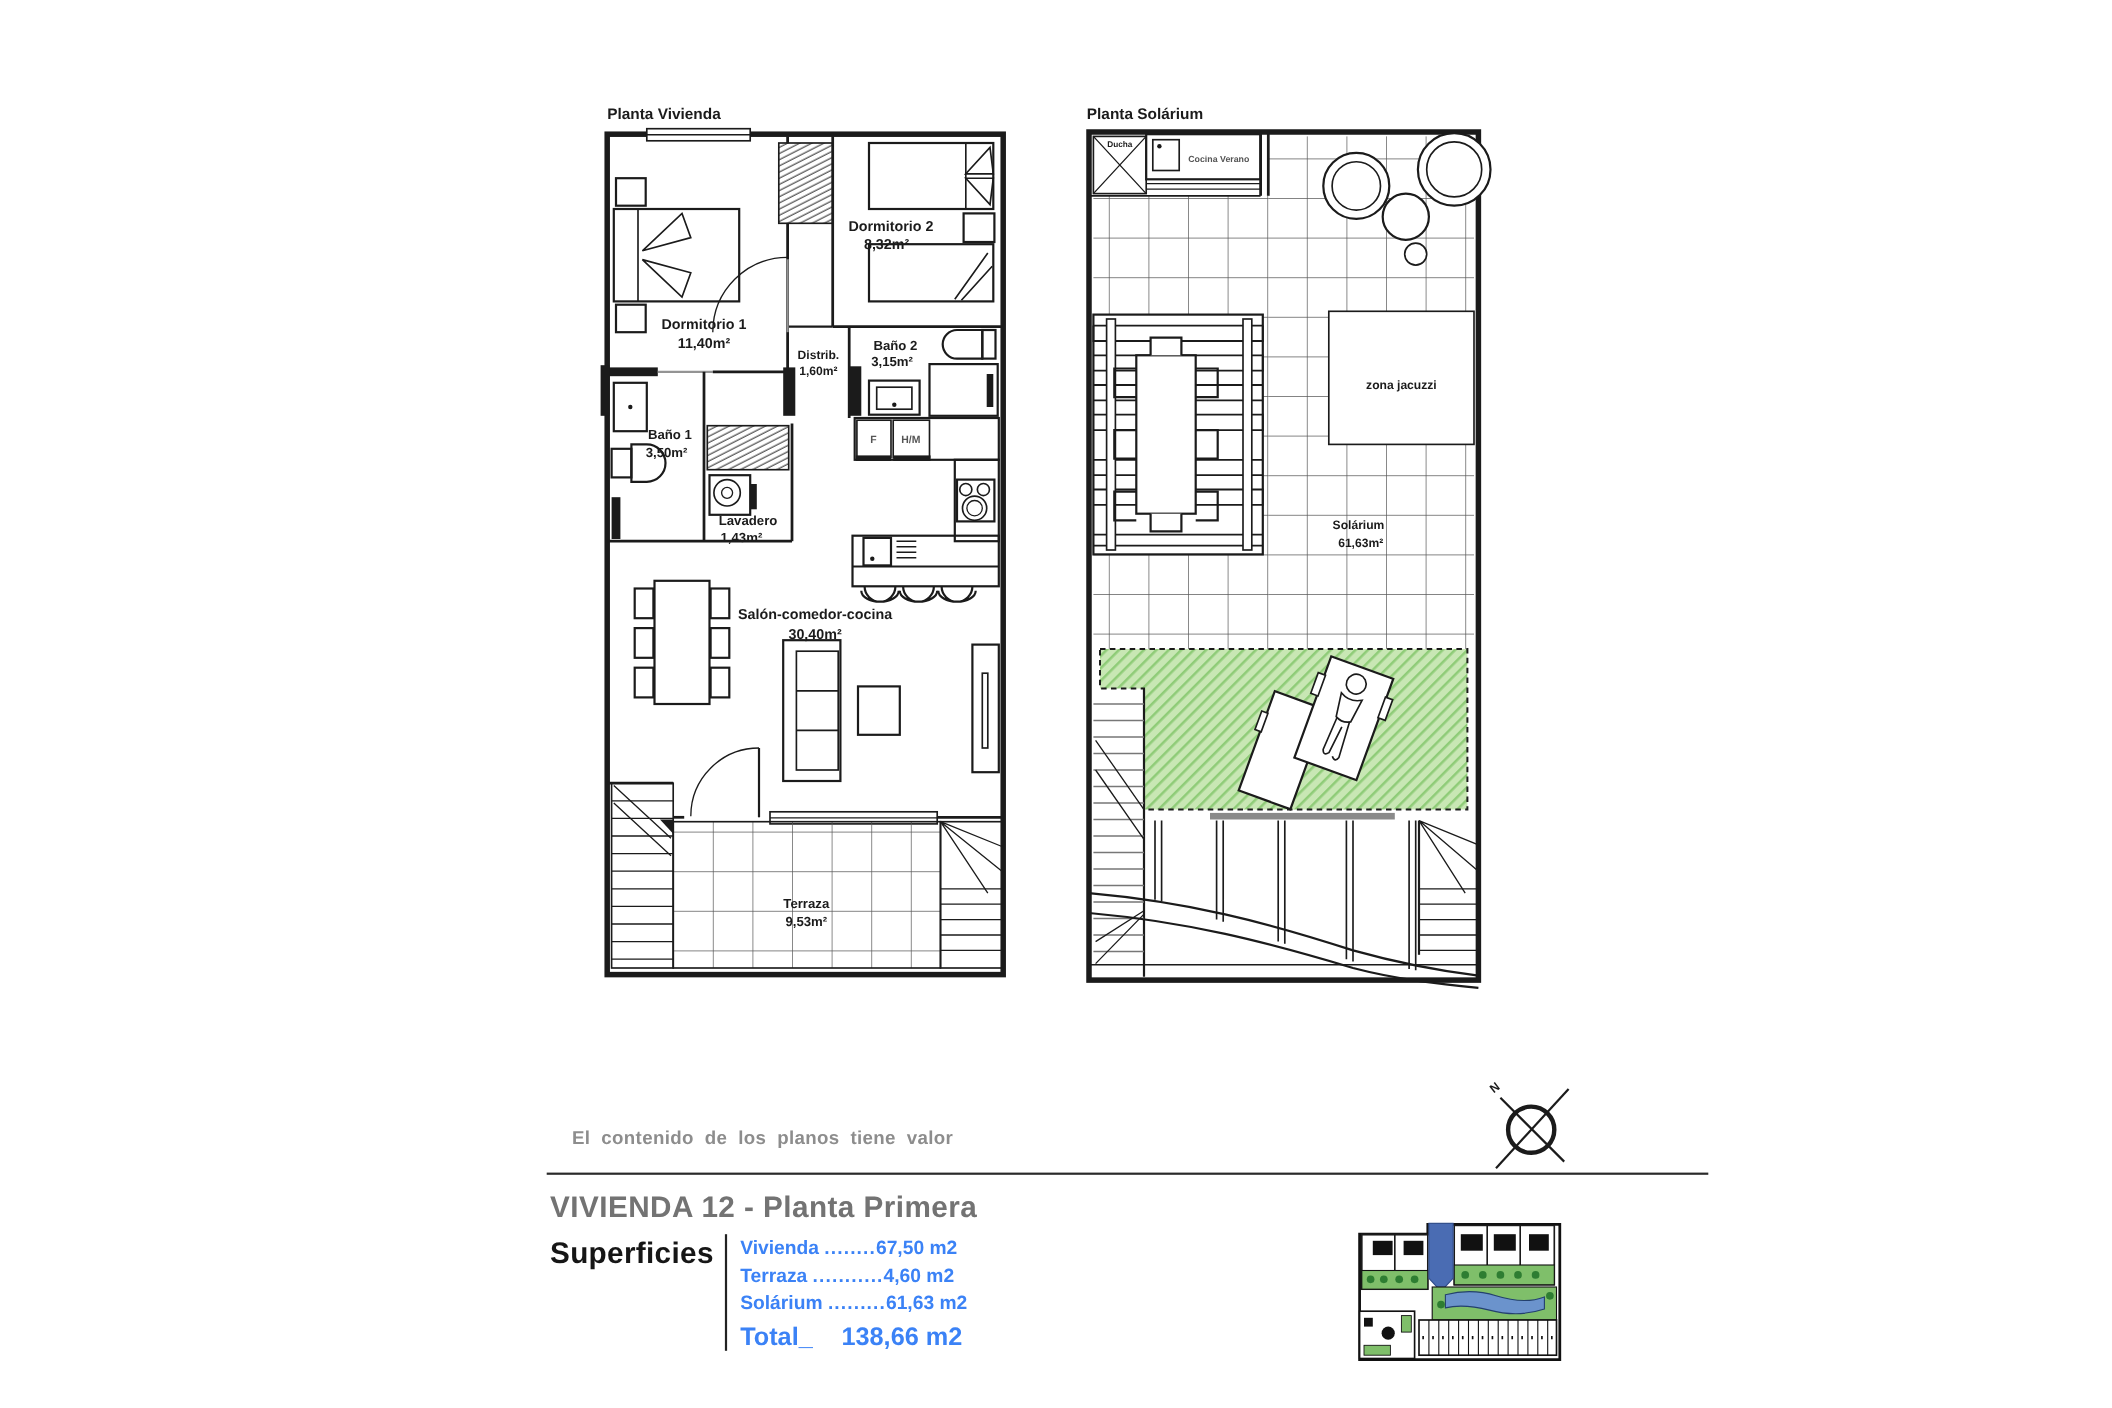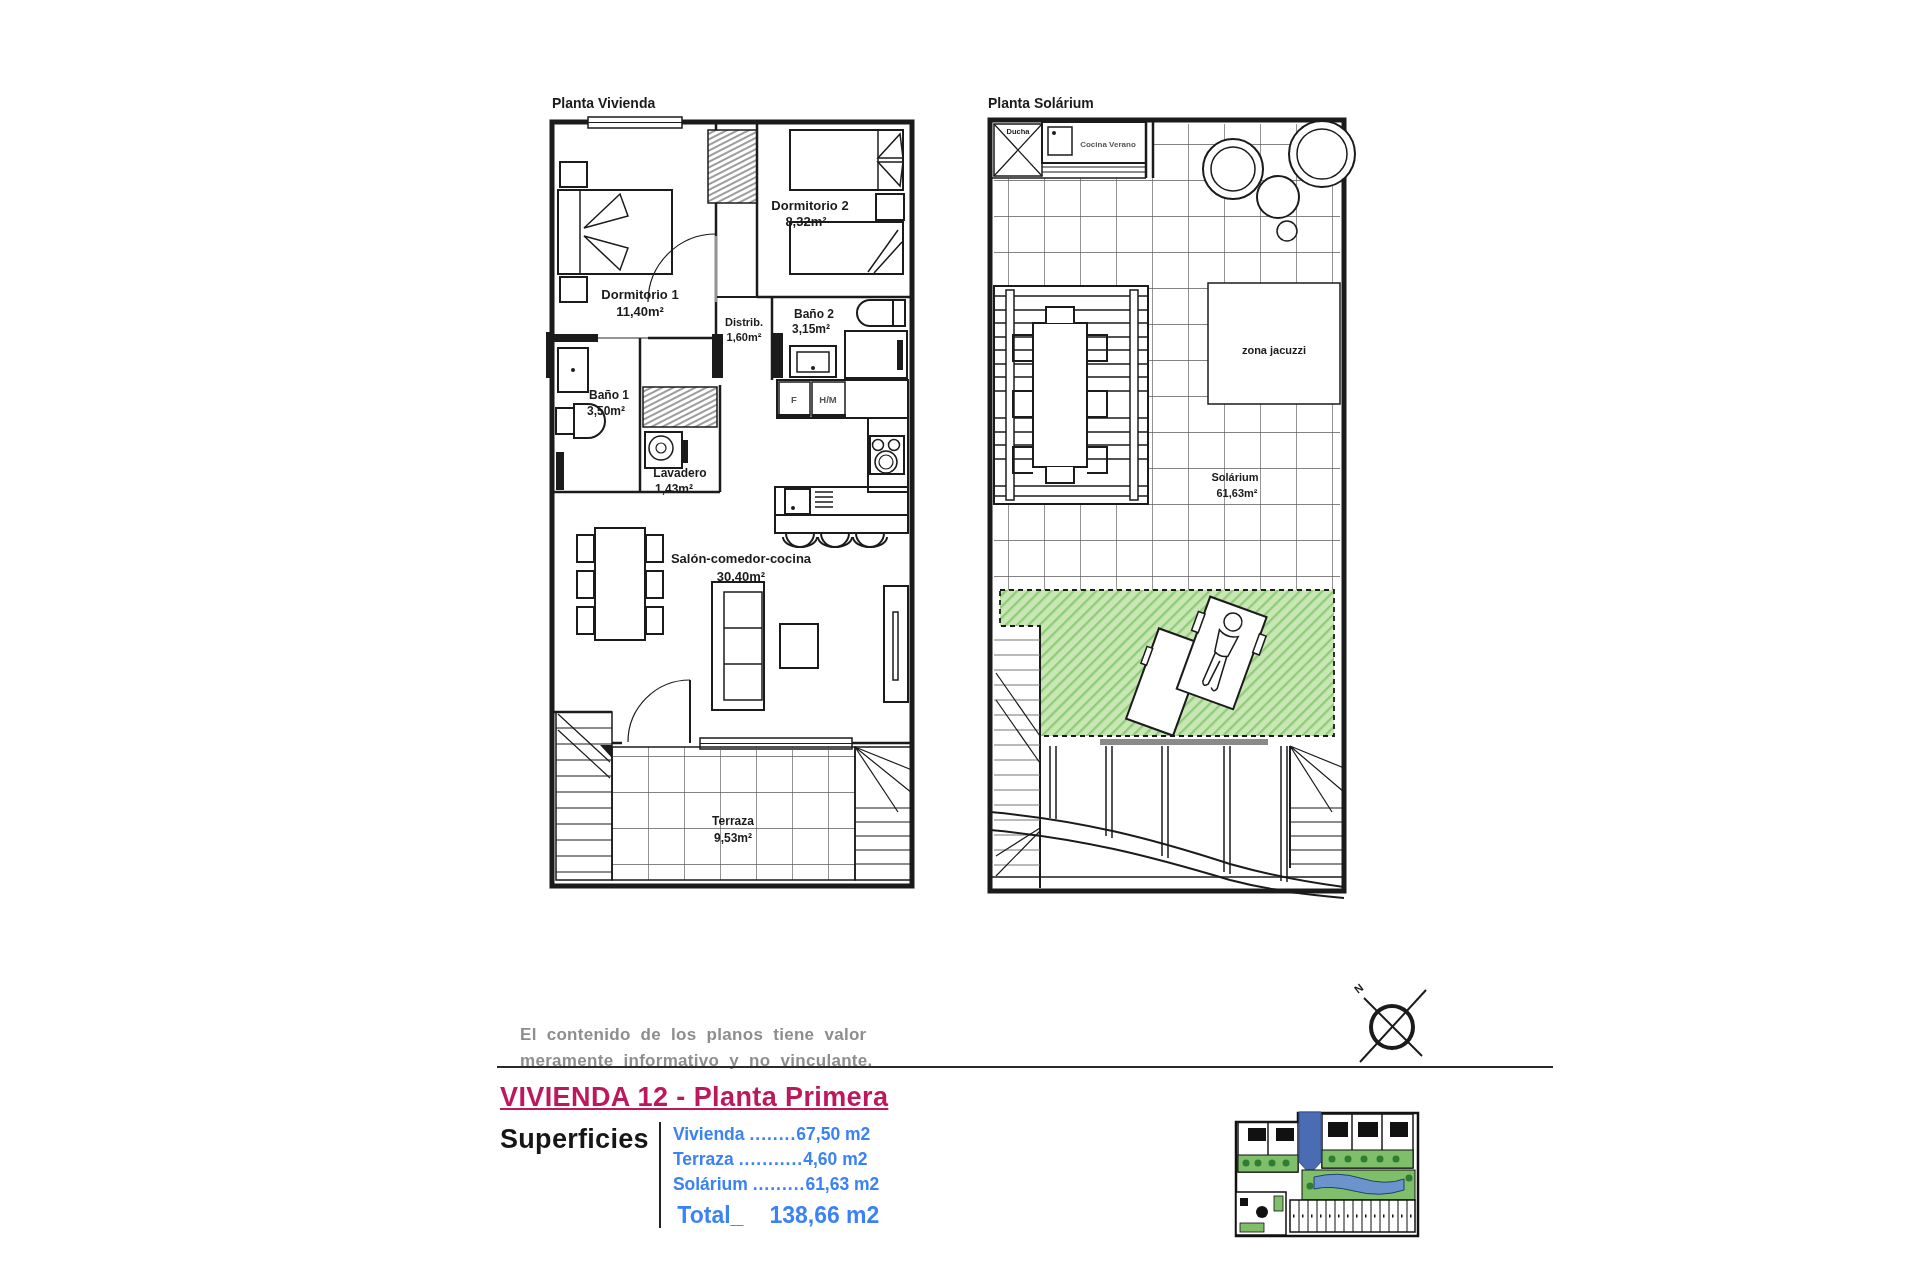--- a/index.html
+++ b/index.html
@@ -16,27 +16,27 @@
   .blk{fill:#1b1b1b;stroke:none}
   .wf{fill:#fff;stroke:#1b1b1b;stroke-width:2}
   .wf15{fill:#fff;stroke:#1b1b1b;stroke-width:1.5}
   .gline{stroke:#949494;stroke-width:2;fill:none}
   
   .footer{position:absolute;left:500px;top:1022px;width:1060px;color:#1b1b1b;}
   .disclaimer{color:#8d8d8d;font-weight:bold;font-size:17px;line-height:1.55;
               letter-spacing:.3px;word-spacing:5px;margin-left:20px;}
   .rule{position:absolute;left:497px;top:1066px;width:1056px;height:2px;background:#2a2a2a;}
   .unit-title{position:absolute;left:500px;top:1082px;font-size:27px;font-weight:800;
-              letter-spacing:.4px;color:#be185d;text-decoration:underline;}
+              letter-spacing:.4px;color:#737373;}
   .superficies{position:absolute;left:500px;top:1122px;display:flex;align-items:flex-start;}
   .superficies .label{font-size:27px;font-weight:700;color:#161616;padding-top:2px;letter-spacing:.3px;}
   .superficies .divider{width:2px;background:#222;align-self:stretch;margin:0 12px 0 10px;min-height:102px;}
   .rows{font-size:17.5px;font-weight:bold;color:#3b82f6;line-height:25px;}
   .rows .dots{letter-spacing:1px;}
-  .total-row{font-size:23px;font-weight:800;margin-top:6px;text-align:right;}
+  .total-row{font-size:23px;font-weight:800;margin-top:6px;}
   .total-row .tv{margin-left:26px;}
 </style>
 </head>
 <body>
 
 <div id="stage">
 
 <svg width="1920" height="1280" viewBox="0 0 1920 1280">
   <defs>
     <pattern id="tile" width="36" height="36" patternUnits="userSpaceOnUse">
@@ -357,21 +357,20 @@
     <rect x="1240" y="1198" width="8" height="8" fill="#111"></rect>
     <rect x="1240" y="1223" width="24" height="9" fill="#7fbf6a" stroke="#111" stroke-width="0.8"></rect>
     <rect x="1274" y="1196" width="9" height="15" fill="#7fbf6a" stroke="#111" stroke-width="0.8"></rect>
   </g>
 </svg>
 
 
 <div class="footer">
   <div class="disclaimer">
     <div>El contenido de los planos tiene valor</div>
-    <div>meramente informativo y no vinculante.</div>
   </div>
 </div>
 <div class="rule"></div>
 <div class="unit-title">VIVIENDA 12 - Planta Primera</div>
 <div class="superficies">
   <div class="label">Superficies</div>
   <div class="divider"></div>
   <div class="rows">
     <div>
       <span>Vivienda</span>

